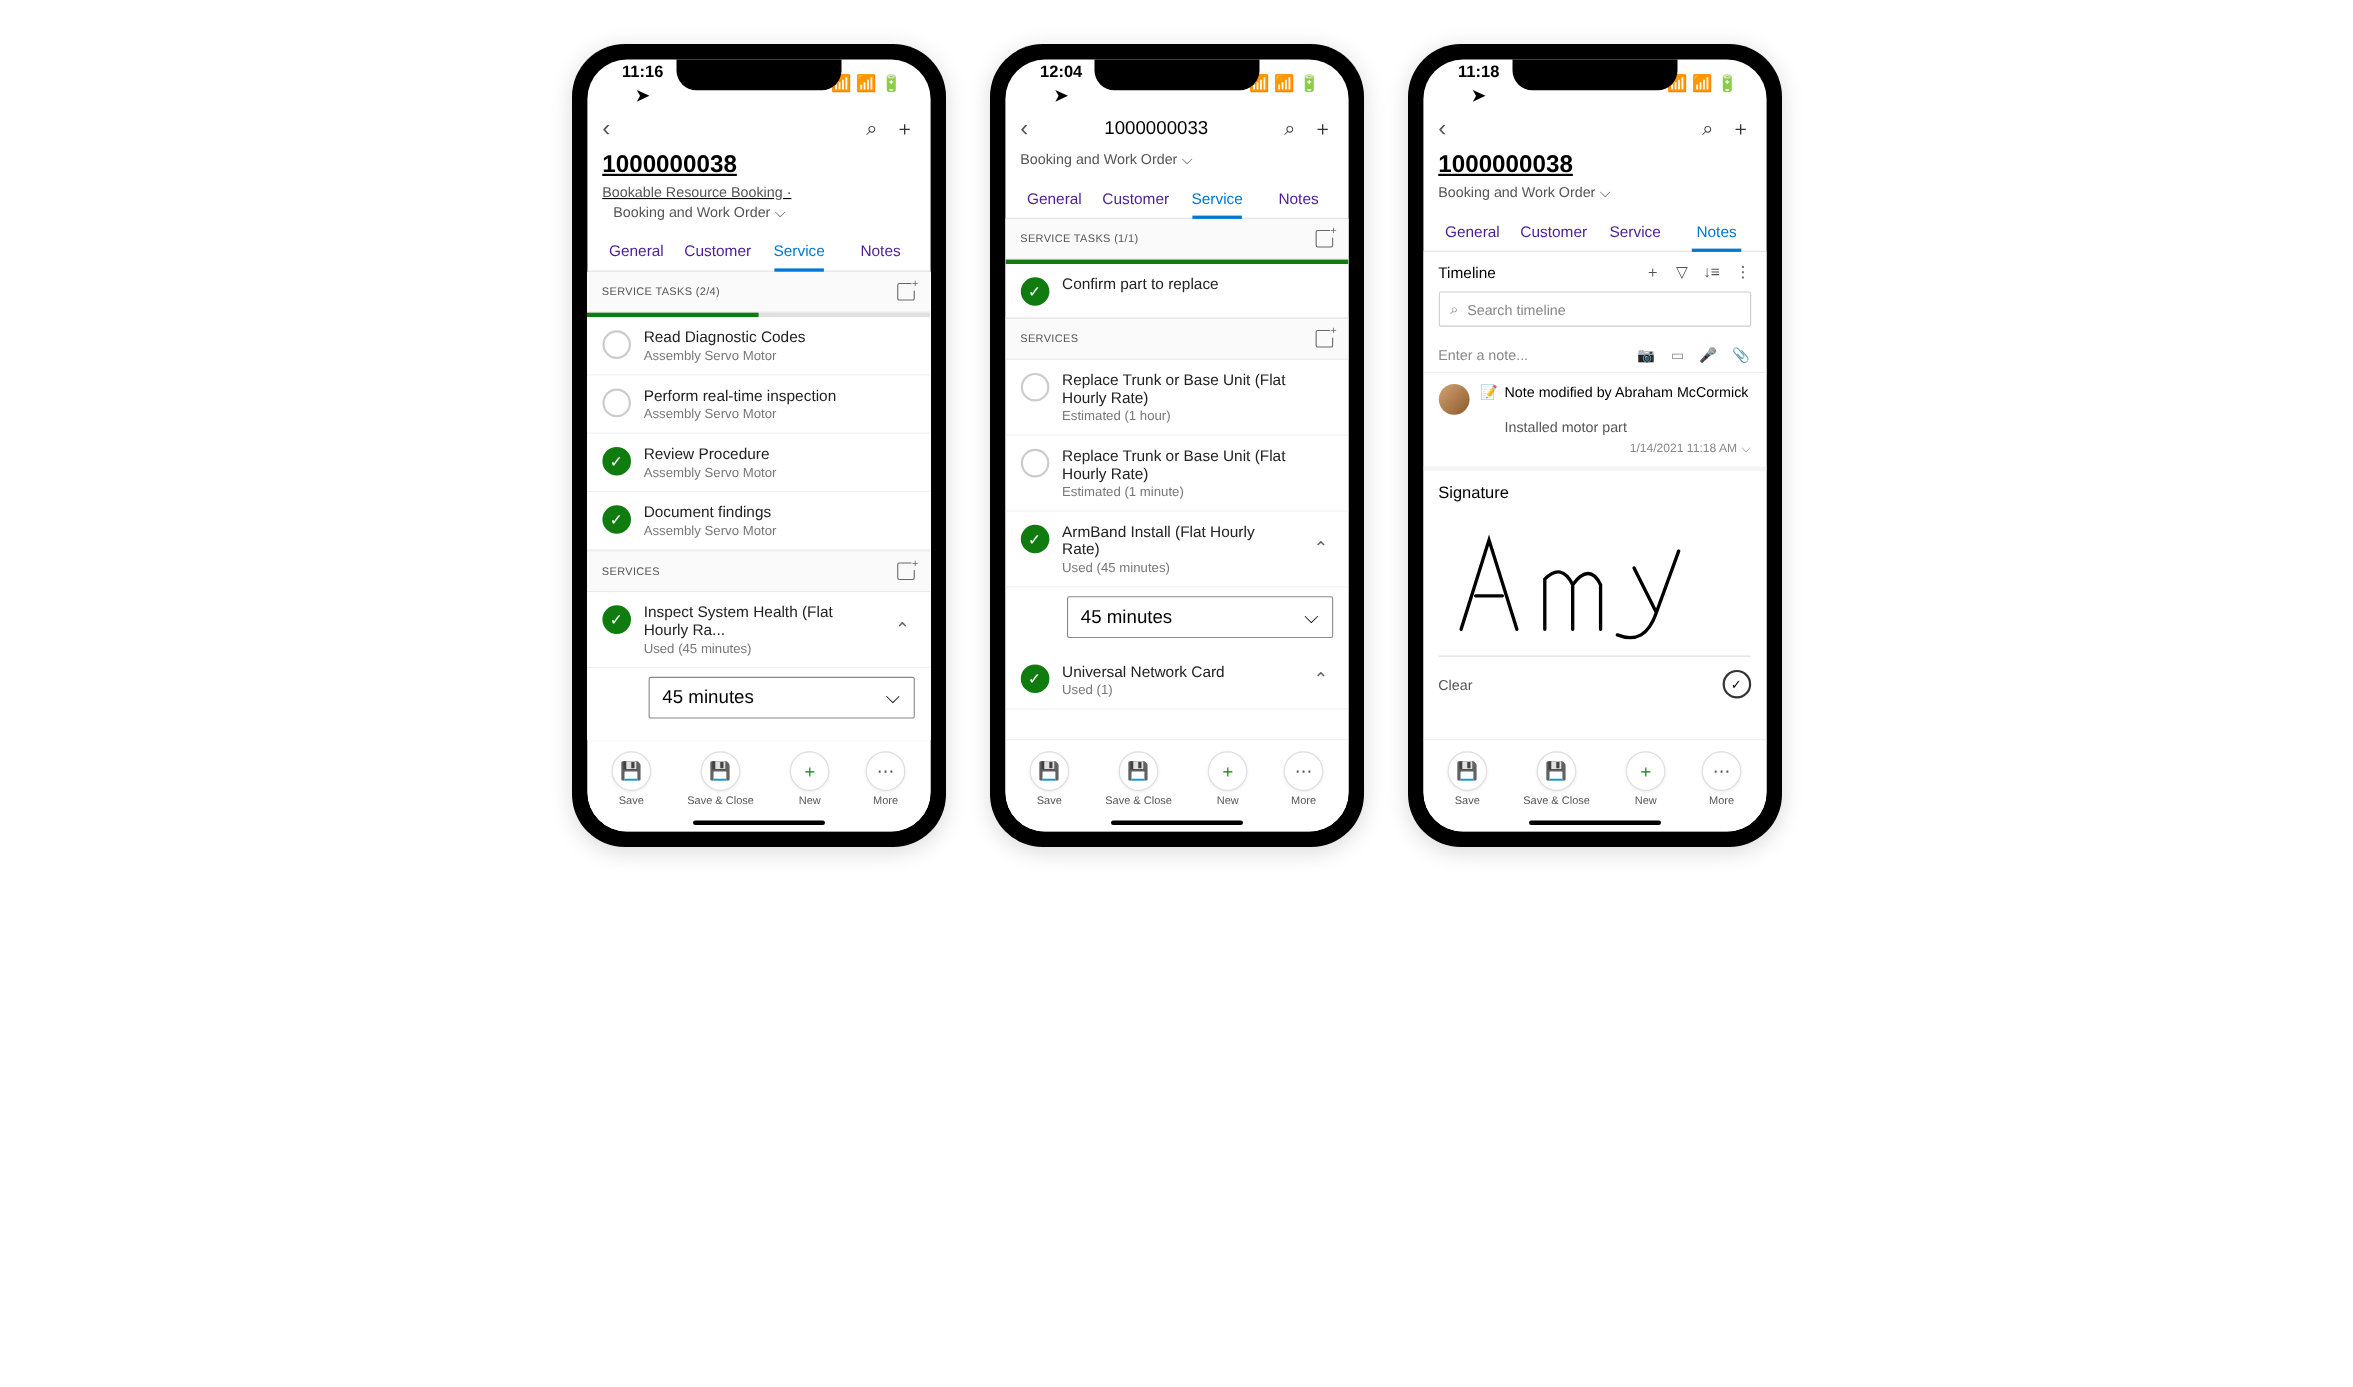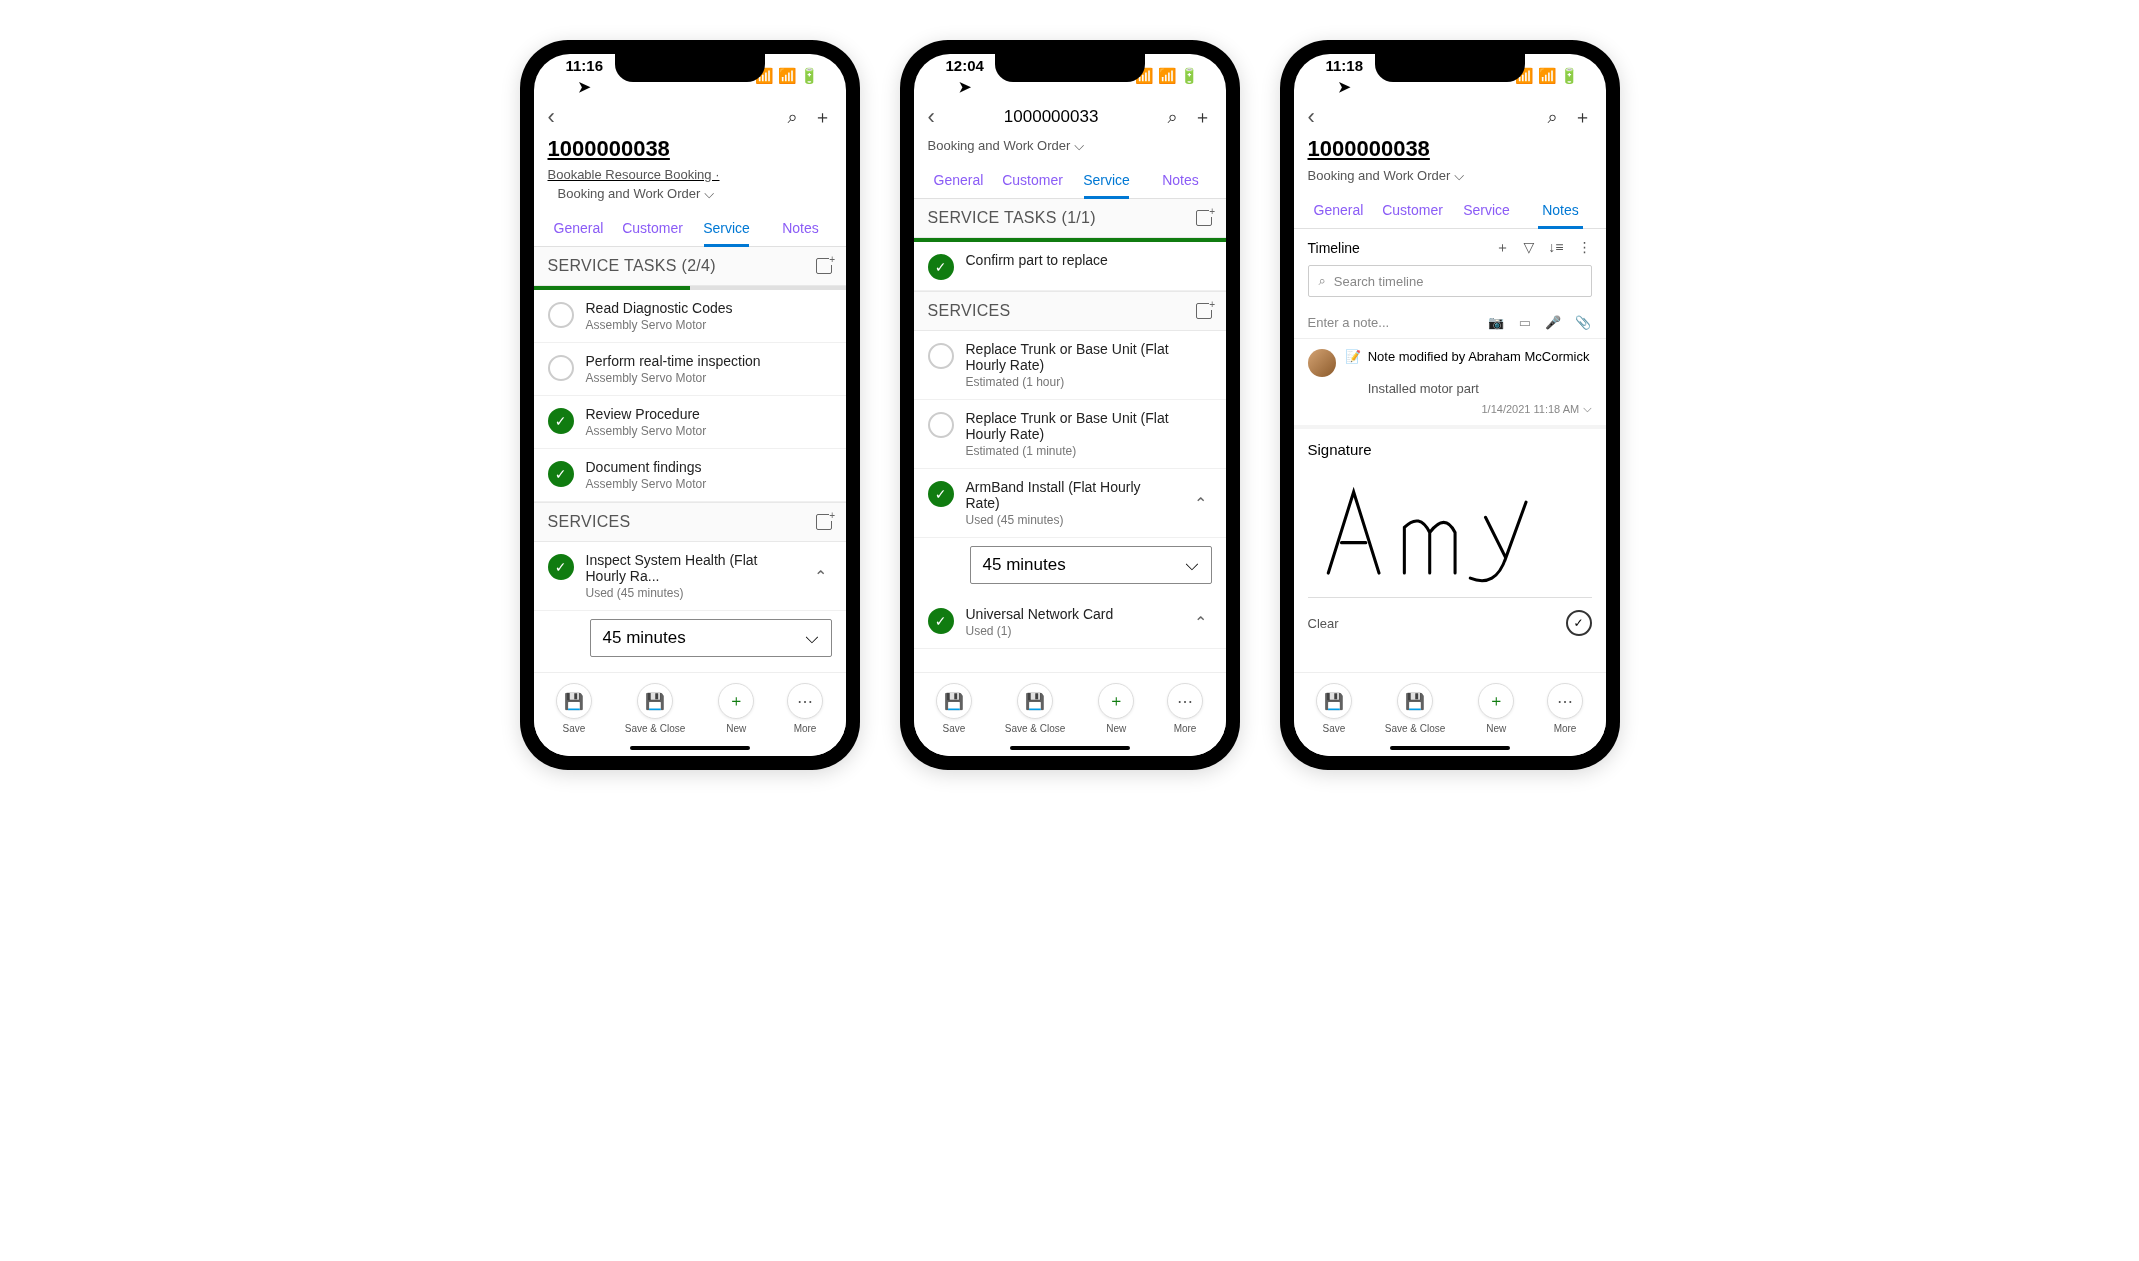--- a/index.html
+++ b/index.html
@@ -73,41 +73,41 @@
   .tabs {
     display: flex;
     border-bottom: 1px solid #e0e0e0;
     padding: 0 8px;
   }
   .tab {
     flex: 1;
     text-align: center;
     padding: 10px 6px;
     font-size: 14px;
-    color: #8b5cf6;
+    color: #4c1d95;
     cursor: pointer;
     position: relative;
   }
   .tab.active { color: #0078d4; font-weight: 500; }
   .tab.active::after {
     content: '';
     position: absolute;
     bottom: -1px;
     left: 20%;
     right: 20%;
     height: 3px;
     background: #0078d4;
   }
   .content { flex: 1; overflow-y: auto; background: #fff; }
   .section-header {
     display: flex;
     align-items: center;
     justify-content: space-between;
     padding: 10px 14px;
-    font-size: 16px;
+    font-size: 10px;
     color: #555;
     letter-spacing: 0.3px;
     border-top: 1px solid #e8e8e8;
     border-bottom: 1px solid #e8e8e8;
     background: #fafafa;
   }
   .section-header.first { border-top: none; }
   .add-grid-icon { width:16px; height:16px; border:1.5px solid #666; position:relative; border-radius:2px; cursor:pointer; }
   .add-grid-icon::before { content:'+'; position:absolute; top:-5px; right:-5px; font-size:10px; color:#666; background:#fafafa; }
   .progress-bar { height: 4px; background: #e0e0e0; }

